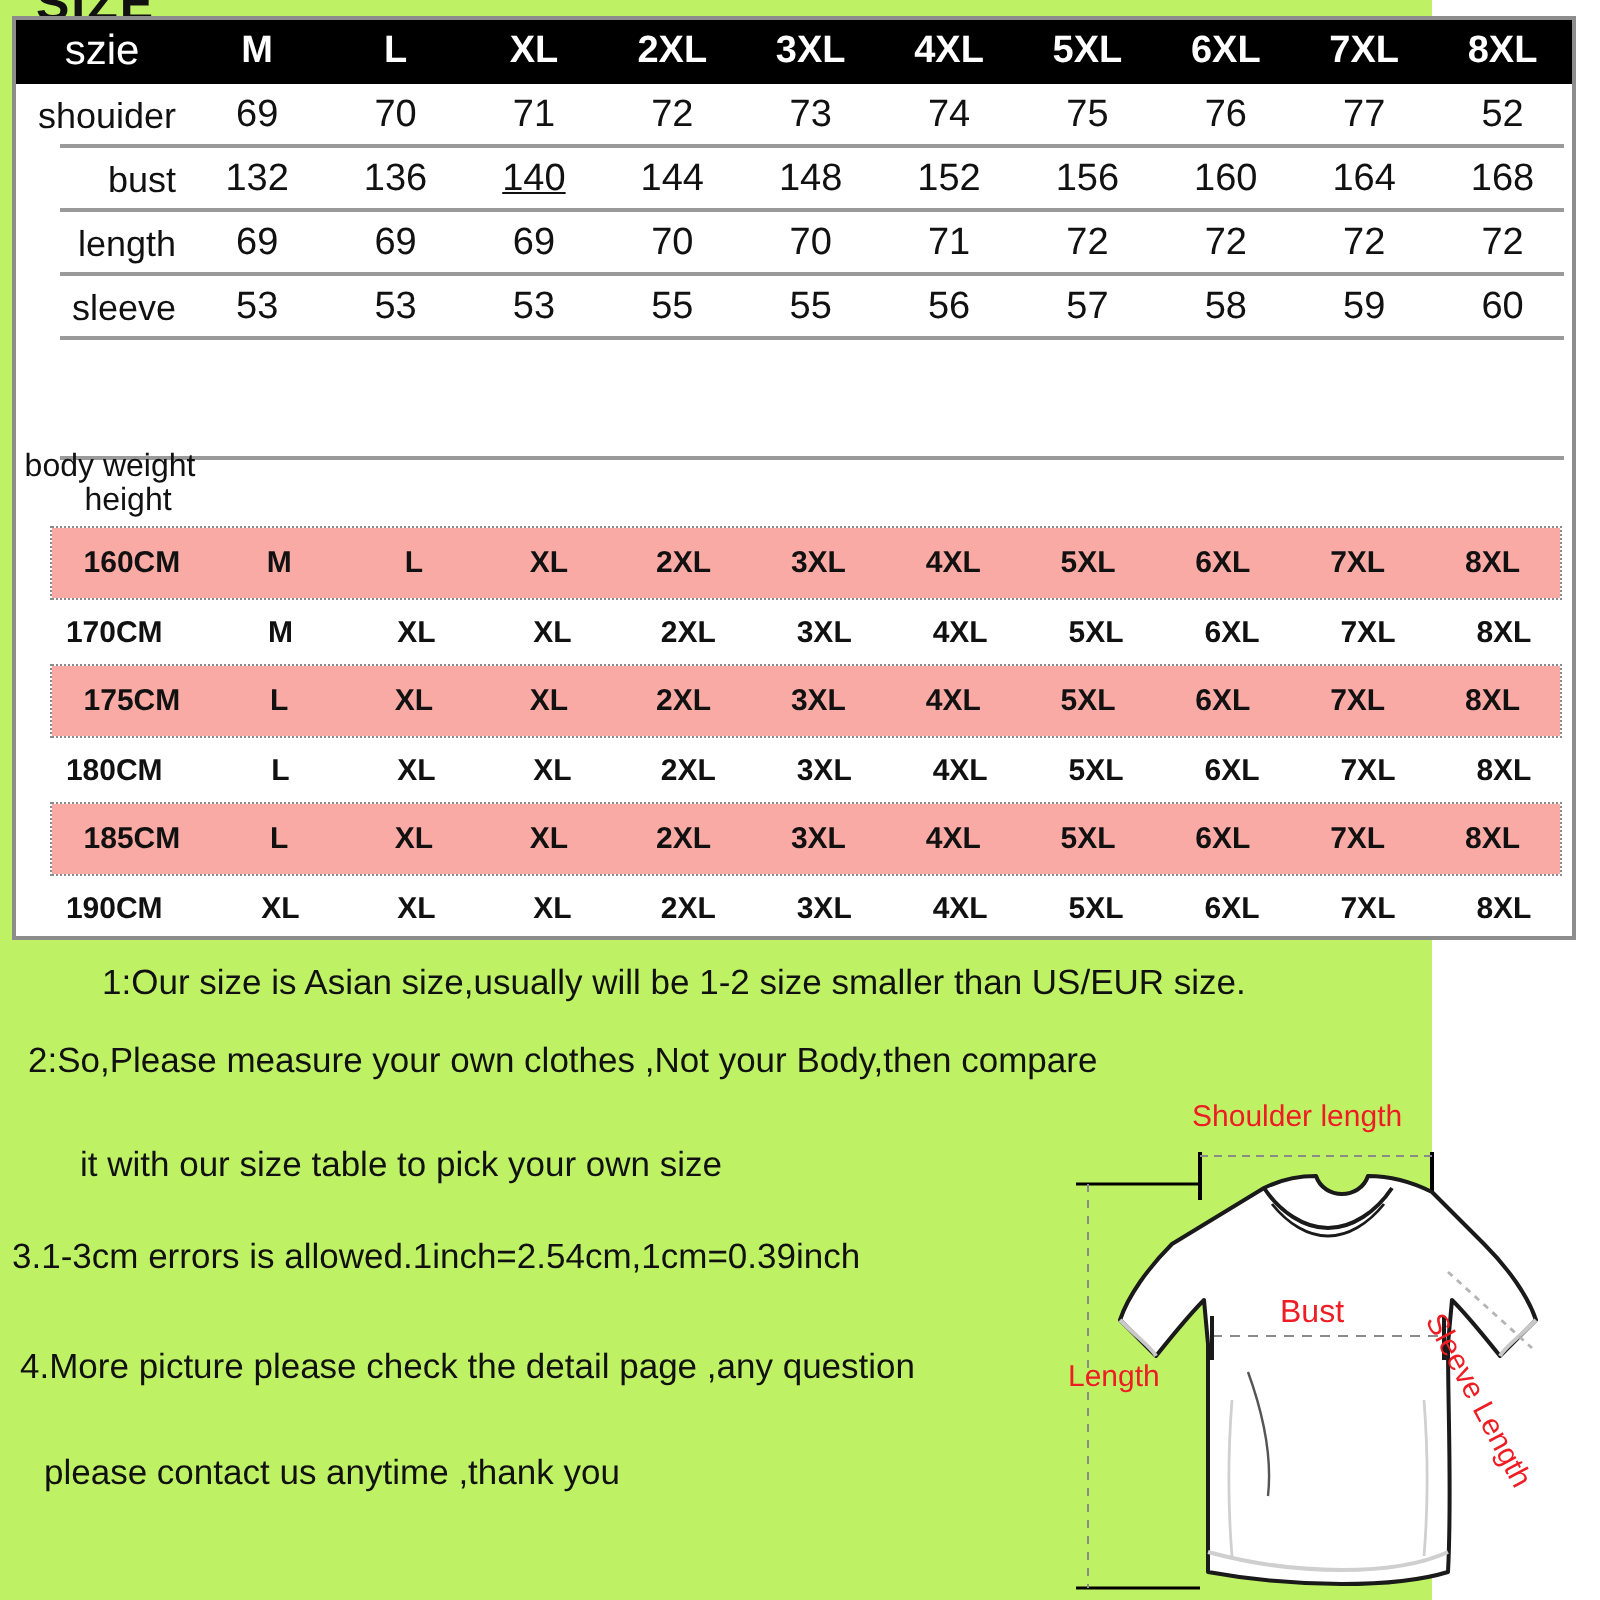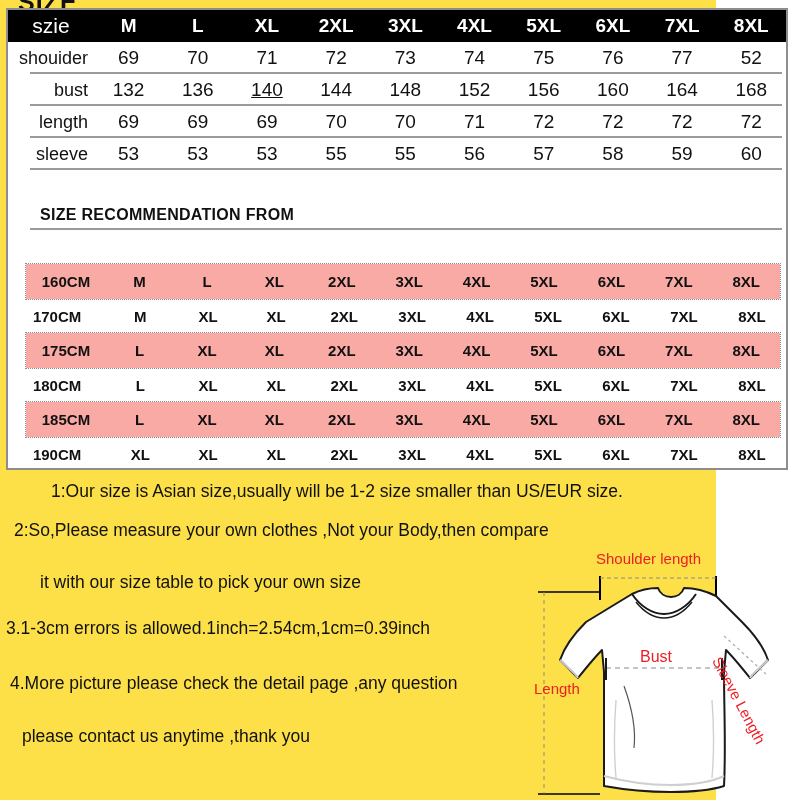--- a/index.html
+++ b/index.html
@@ -9,21 +9,21 @@
     height: 800px;
     background: #ffffff;
     font-family: "Liberation Sans", sans-serif;
     overflow: hidden;
   }
 
   #page {
     position: relative;
     width: 716px;
     height: 800px;
-    background: #fde047;
+    background: #bef264;
   }
 
   
   .size-heading {
     position: absolute;
     left: 18px;
     top: -12px;
     font-size: 25px;
     font-weight: bold;
     color: #111;
@@ -279,23 +279,26 @@
           <div class="meas-cell" style="width: 69.2px;">55</div>
           <div class="meas-cell" style="width: 69.2px;">56</div>
           <div class="meas-cell" style="width: 69.2px;">57</div>
           <div class="meas-cell" style="width: 69.2px;">58</div>
           <div class="meas-cell" style="width: 69.2px;">59</div>
           <div class="meas-cell" style="width: 69.2px;">60</div>
           <div class="sep"></div>
         </div>
       </div>
 
-    <div class="rec-title">SIZE RECOMMENDATION FROM</div>
     <div class="rec-title-rule"></div>
 
+    <div class="corner-label">
+      <span class="cl1">body weight</span>
+      <span class="cl2">height</span>
+    </div>
 
 
     <div id="rec-rows">
         <div class="rrow pink" style="top: 254px;">
           <div class="rcell" style="width: 82px;">160CM</div>
           <div class="rcell" style="width: 69.2px;">M</div>
           <div class="rcell" style="width: 69.2px;">L</div>
           <div class="rcell" style="width: 69.2px;">XL</div>
           <div class="rcell" style="width: 69.2px;">2XL</div>
           <div class="rcell" style="width: 69.2px;">3XL</div>

